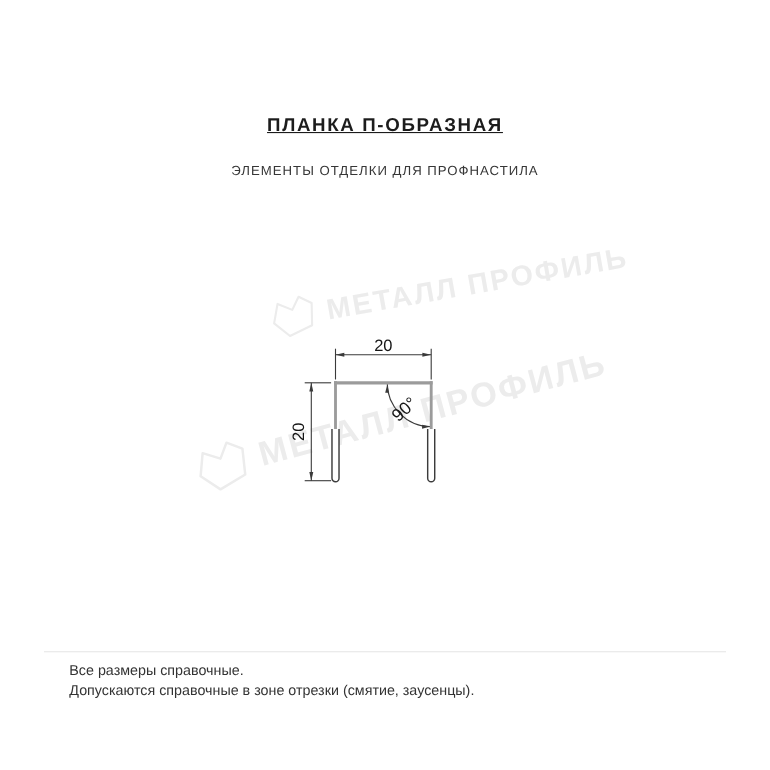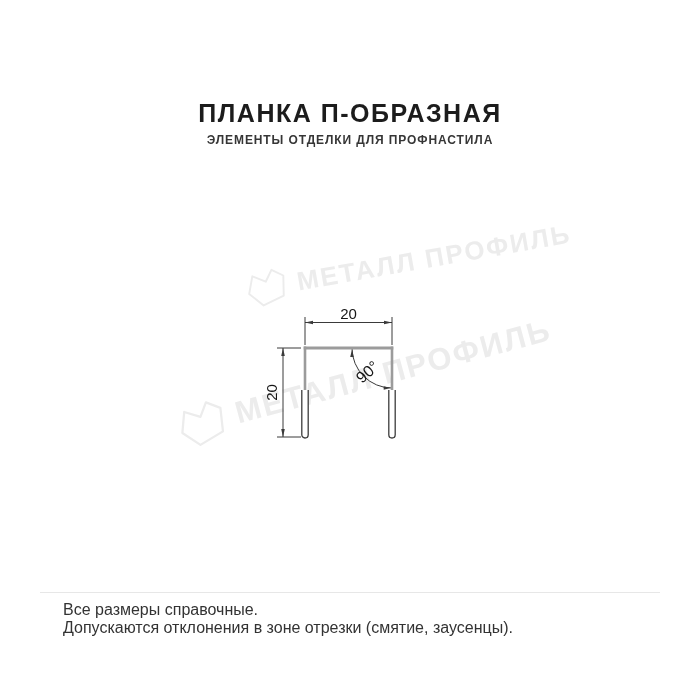--- a/index.html
+++ b/index.html
@@ -4,45 +4,45 @@
 <style>
   html,body { margin:0; padding:0; background:#ffffff; }
   .page {
     position:relative; width:700px; height:700px; background:#ffffff;
     font-family:"Liberation Sans", sans-serif; overflow:hidden;
   }
 
   
   .header { position:absolute; left:0; top:97px; width:700px; text-align:center; }
   .title-line {
-    font-size:25px; font-weight:bold; letter-spacing:1.5px;
-    line-height:33px; color:#1c1c1c; white-space:nowrap;
+    font-size:17px; font-weight:bold; letter-spacing:1.5px;
+    line-height:33px; color:#1c1c1c; white-space:nowrap;text-decoration:underline;
   }
   .subtitle {
-    margin-top:3px; font-size:12px; font-weight:bold; letter-spacing:0.9px;
+    margin-top:18px; font-size:12px; font-weight:normal; letter-spacing:0.9px;
     color:#363636; white-space:nowrap;
   }
 
   
   .watermark {
     position:absolute; display:flex; align-items:center; gap:8px;
     color:#ececec; font-weight:bold; white-space:nowrap;
     transform-origin:0 50%; pointer-events:none; user-select:none;
   }
   .wm-1 { left:244px; top:267px; height:48px; transform:rotate(-10deg); font-size:26px; letter-spacing:2px; }
   .wm-2 { left:176px; top:402px; height:56px; transform:rotate(-15deg); font-size:31px; letter-spacing:2px; }
   .wm-logo { flex:0 0 auto; }
 
   
   .drawing { position:absolute; left:250px; top:300px; overflow:visible; }
   .drawing text { font-family:"Liberation Sans", sans-serif; }
 
   
   .divider { position:absolute; left:40px; top:592px; width:620px; height:1px; background:#e7e7e7; }
-  .footer { position:absolute; left:63px; top:601px; font-size:16px; line-height:17.5px; color:#333333; }
+  .footer { position:absolute; left:63px; top:601px; font-size:13px; line-height:17.5px; color:#333333; }
 </style>
 </head>
 <body>
 
 <div class="page">
 
   <div class="header">
     <div class="title-line">ПЛАНКА П-ОБРАЗНАЯ</div>
     <div class="subtitle">ЭЛЕМЕНТЫ ОТДЕЛКИ ДЛЯ ПРОФНАСТИЛА</div>
   </div>
@@ -96,16 +96,16 @@
       <line x1="142" y1="46.5" x2="142" y2="92" stroke="#9b9b9b" stroke-width="2.6"></line>
       <line x1="53.7" y1="48" x2="143.3" y2="48" stroke="#9b9b9b" stroke-width="3"></line>
       <path d="M51.8,90 L51.8,134.8 A3.2,3.2 0 0 0 58.2,134.8 L58.2,90" fill="#ffffff" stroke="#3c3c3c" stroke-width="1.3"></path>
       <path d="M138.8,90 L138.8,134.8 A3.2,3.2 0 0 0 145.2,134.8 L145.2,90" fill="#ffffff" stroke="#3c3c3c" stroke-width="1.3"></path>
     </g>
   </svg>
 
   <div class="divider"></div>
   <div class="footer">
     <div>Все размеры справочные.</div>
-    <div>Допускаются отклонения в зоне отрезки (смятие, заусенцы).</div>
+    <div>Допускаются справочные в зоне отрезки (смятие, заусенцы).</div>
   </div>
 
 </div>
 
 </body></html>

